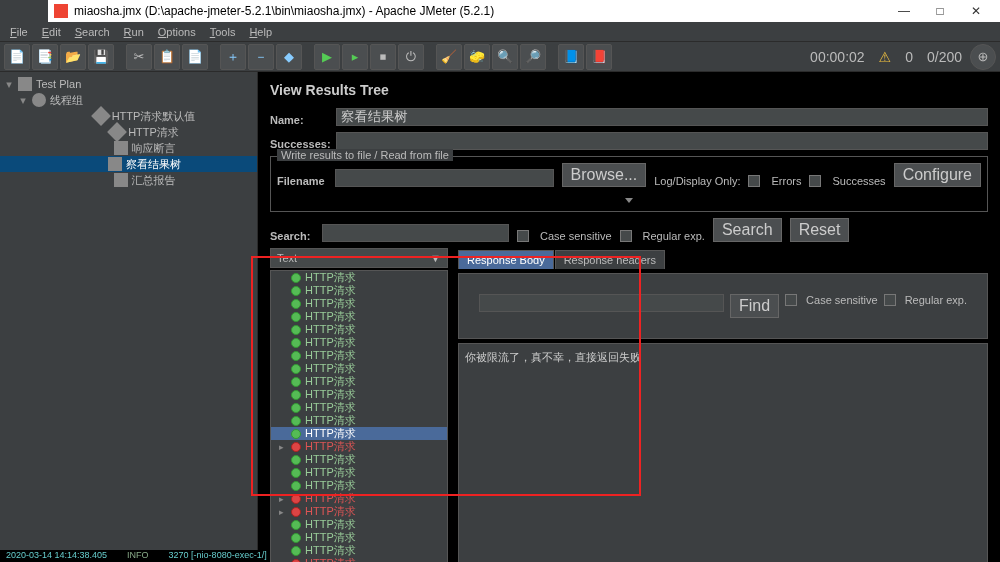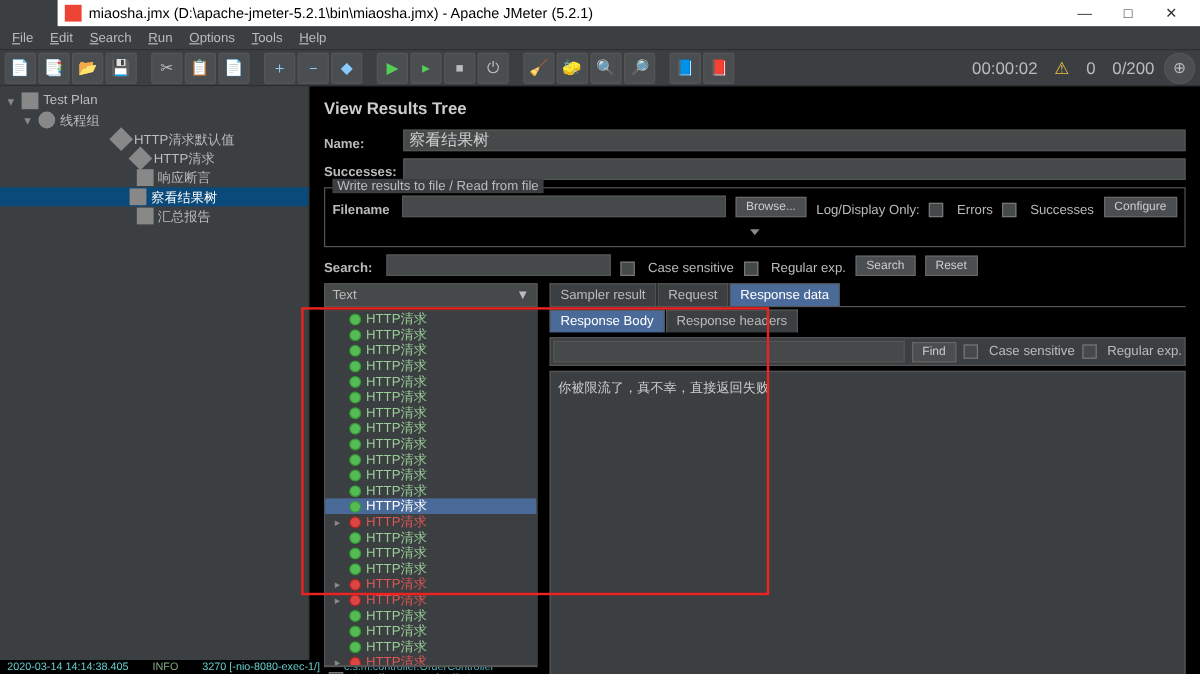--- a/index.html
+++ b/index.html
@@ -31,42 +31,42 @@
 .ic-res { background: #c66; }
 .ic-tree { background: #6a6; }
 .ic-sum { background: #c88; }
 .rpanel { flex: 1; background: #000000; padding: 10px 12px 0 12px; position: relative; }
 .rtitle { font-size: 14px; font-weight: bold; color: #ccc; margin-bottom: 10px; }
 .row { display: flex; align-items: flex-end; margin-bottom: 6px; gap: 8px; font-size: 11px; }
 .lbl { width: 58px; color: #bbb; font-weight: bold; }
 .txtin { flex: 1; background: #45494a; border: 1px solid #555; height: 18px; padding: 0 4px; color: #ccc; }
 .fieldset { border: 1px solid #555; padding: 6px; margin-bottom: 6px; position: relative; }
 .fieldset .legend { position: absolute; top: -8px; left: 6px; background: #3c3f41; padding: 0 4px; color: #bbb; font-size: 11px; }
-.btn { background: #4b4e50; border: 1px solid #666; padding: 2px 8px; color: #ccc; font-size: 10px; cursor: default; }
+.btn { background: #4b4e50; border: 1px solid #666; padding: 2px 8px; color: #ccc; font-size: 16px; cursor: default; }
 .chk { width: 12px; height: 12px; border: 1px solid #777; background: #45494a; display: inline-block; vertical-align: middle; margin-right: 3px; }
 .split { display: flex; gap: 10px; height: 340px; }
 .leftres { width: 178px; display: flex; flex-direction: column; }
 .sel-box { background: #45494a; border: 1px solid #555; height: 20px; display: flex; align-items: center; padding: 0 6px; justify-content: space-between; margin-bottom: 2px; }
 .reslist { flex: 1; background: #3c3f41; border: 1px solid #555; overflow-y: auto; overflow-x: hidden; }
 .resitem { display: flex; align-items: center; height: 13px; padding-left: 8px; gap: 4px; }
 .resitem .tg { width: 8px; color: #888; font-size: 9px; }
 .resitem .st { width: 10px; height: 10px; border-radius: 50%; display: inline-block; }
 .st.ok { background: #5b5; border: 1px solid #393; }
 .st.err { background: #d44; border: 1px solid #a22; }
 .resitem .nm { color: #9c9; font-size: 11px; }
 .resitem.err .nm { color: #d55; }
 .resitem.sel { background: #4a6a9a; }
 .resitem.sel .nm { color: #fff; }
 .scrollchk { padding: 4px; border-top: 1px solid #555; display: flex; align-items: center; gap: 4px; }
 .rightres { flex: 1; display: flex; flex-direction: column; }
 .tabs { display: flex; gap: 1px; border-bottom: 1px solid #555; }
 .tab { padding: 3px 8px; background: #3c3f41; border: 1px solid #555; border-bottom: none; color: #bbb; font-size: 11px; cursor: default; }
 .tab.active { background: #4a6a9a; color: #fff; }
 .subtabs { display: flex; gap: 1px; margin-top: 2px; }
-.findbar { display: flex; align-items: center; gap: 6px; margin: 4px 0; padding: 2px; background: #3c3f41; border: 1px solid #555; }
+.findbar { display: flex; gap: 6px; margin: 4px 0; padding: 20px; background: #3c3f41; border: 1px solid #555; }
 .findbar .txtin { flex: 1; }
 .respbody { flex: 1; background: #3c3f41; border: 1px solid #555; padding: 6px; color: #ccc; }
 .redbox { position: absolute; border: 2px solid #e22; pointer-events: none; }
 .footer { height: 12px; background: #000; color: #6cc; font-size: 9px; padding: 0 6px; overflow: hidden; white-space: nowrap; display: flex; gap: 20px; }
 .footer .fg { color: #8a8; }
 .footer .fb { color: #5bc; }
 .tri-down { display: inline-block; width: 0; height: 0; border-left: 4px solid transparent; border-right: 4px solid transparent; border-top: 5px solid #888; }
 </style>
 </head>
 <body>
@@ -318,25 +318,20 @@
               <span class="st err"></span>
               <span class="nm">HTTP清求</span>
             </div>
           </div>
         <div class="scrollchk">
           <span class="chk"></span>
           <span>Scroll automatically?</span>
         </div>
       </div>
       <div class="rightres">
-        <div class="tabs" id="tabs">
-            <div class="tab">Sampler result</div>
-            <div class="tab">Request</div>
-            <div class="tab active">Response data</div>
-          </div>
         <div class="subtabs" id="subtabs">
             <div class="tab active">Response Body</div>
             <div class="tab">Response headers</div>
           </div>
         <div class="findbar">
           <input class="txtin" style="">
           <button class="btn">Find</button>
           <span class="chk"></span>
             <span>Case sensitive</span>
           <span class="chk"></span>

